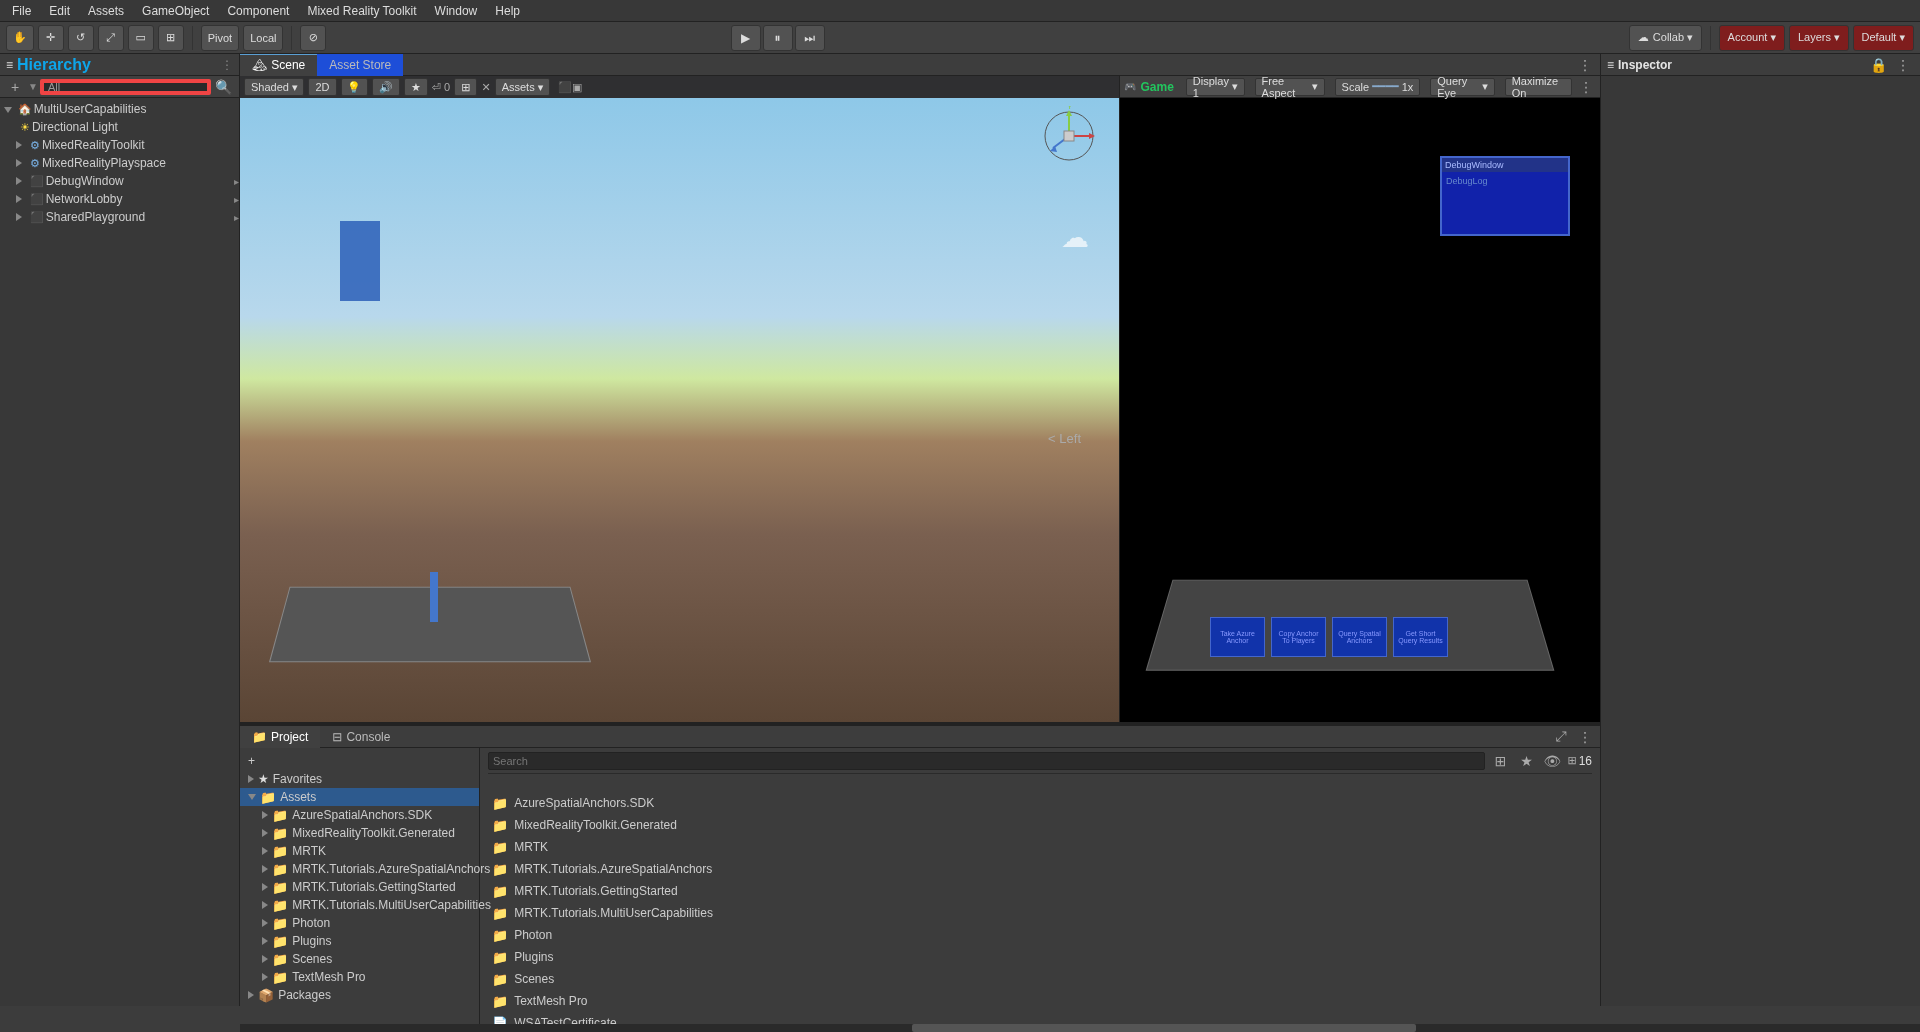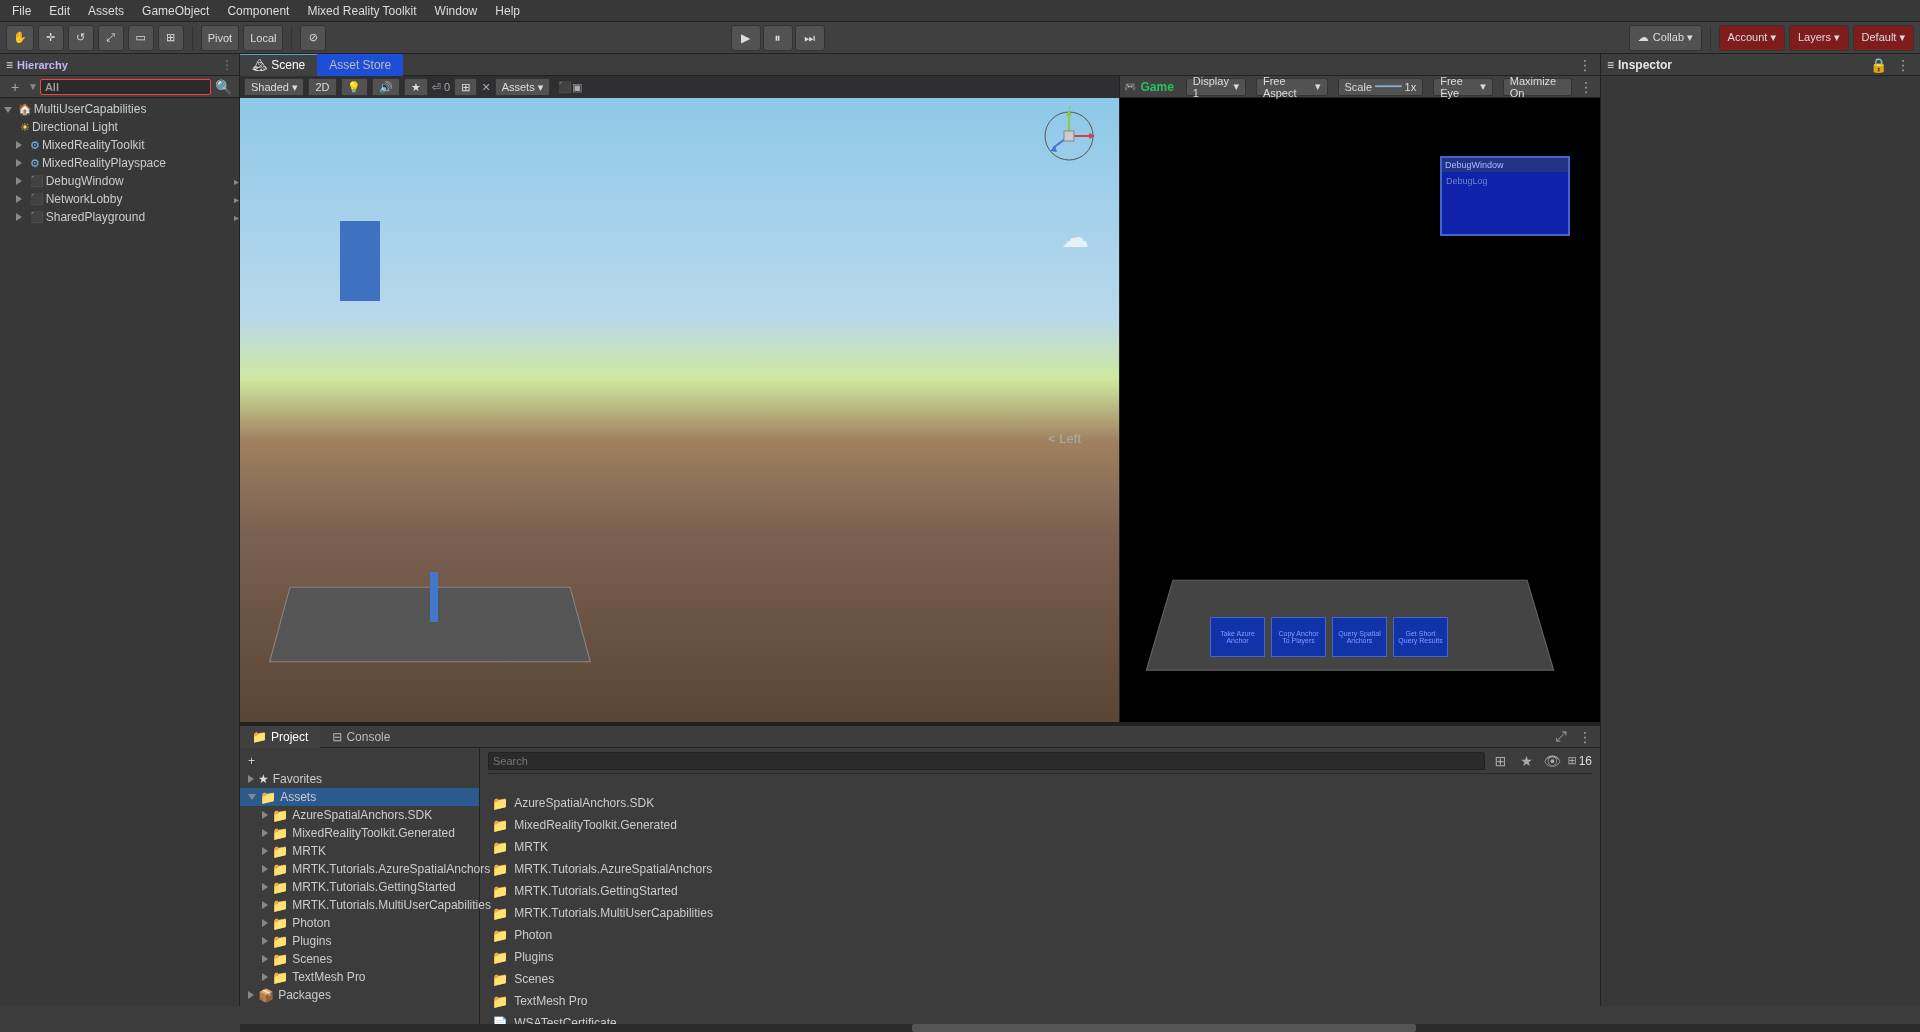--- a/index.html
+++ b/index.html
@@ -127,43 +127,42 @@
     .panel-title-bar {
       display: flex;
       align-items: center;
       height: 22px;
       background: #3d3d3d;
       border-bottom: 1px solid #222;
       padding: 0 6px;
       gap: 4px;
     }
     .panel-title {
-      font-size: 11px;
+      font-size: 16px;
       font-weight: bold;
-      color: #c4b5fd;
+      color: #0ea5e9;
     }
     .hierarchy-toolbar {
       display: flex;
       align-items: center;
       height: 22px;
       background: #404040;
       border-bottom: 1px solid #222;
       padding: 0 4px;
       gap: 2px;
     }
     .hierarchy-search {
       flex: 1;
       height: 16px;
       background: #2a2a2a;
-      border: 1px solid #ef4444;
+      border: 4px solid #ef4444;
       border-radius: 2px;
       color: #999;
       font-size: 11px;
       padding: 0 4px;
-      font-weight: bold;
     }
     .hierarchy-content {
       flex: 1;
       overflow-y: auto;
       padding: 2px 0;
     }
     .tree-item {
       display: flex;
       align-items: center;
       height: 18px;
@@ -730,21 +729,21 @@
               <div class="scene-dropdown">
                 <span>Free Aspect</span>
                   <span>▾</span>
               </div>
               <div class="scene-dropdown">
                 <span>Scale</span>
                 <span style="color:#88aacc;">━━━━</span>
                 <span>1x</span>
               </div>
               <div class="scene-dropdown">
-                <span>Free Eye</span>
+                <span>Query Eye</span>
                   <span>▾</span>
               </div>
               <div class="scene-dropdown">
                 <span>Maximize On</span>
               </div>
             </div>
             <div style="margin-left:auto;" class="icon-btn">⋮</div>
           </div>
         </div>
         <div class="game-sky"></div>

